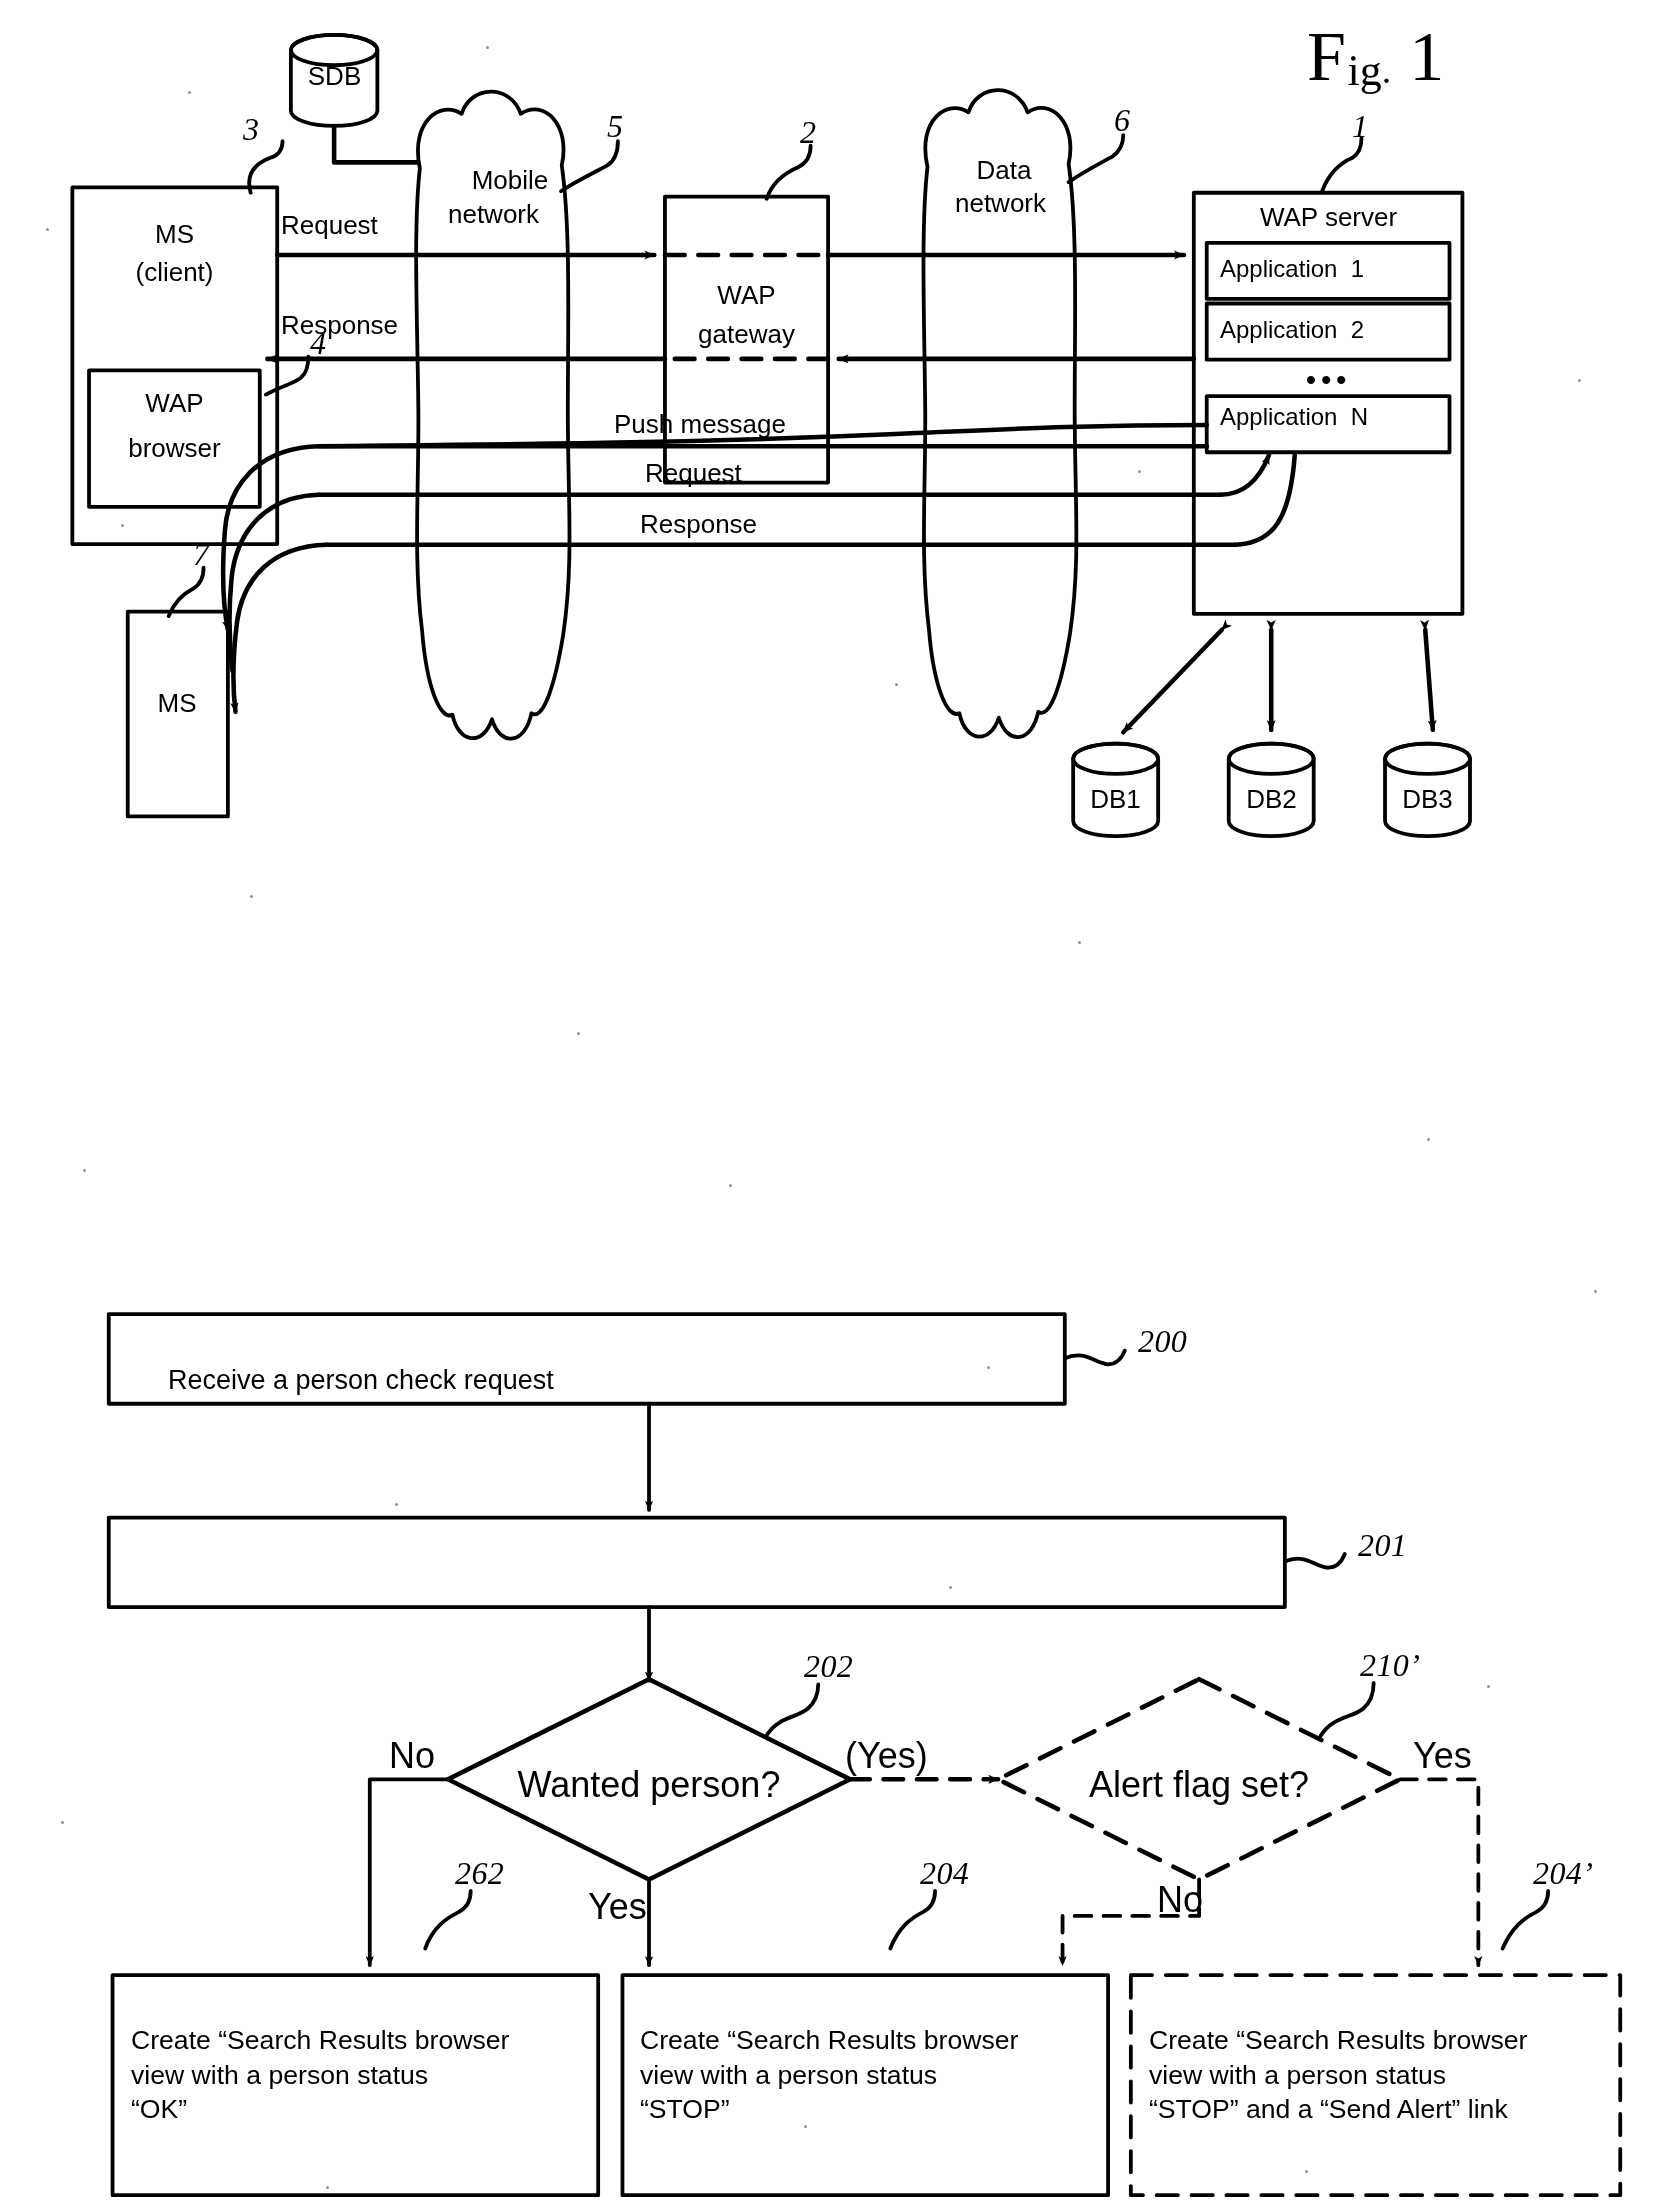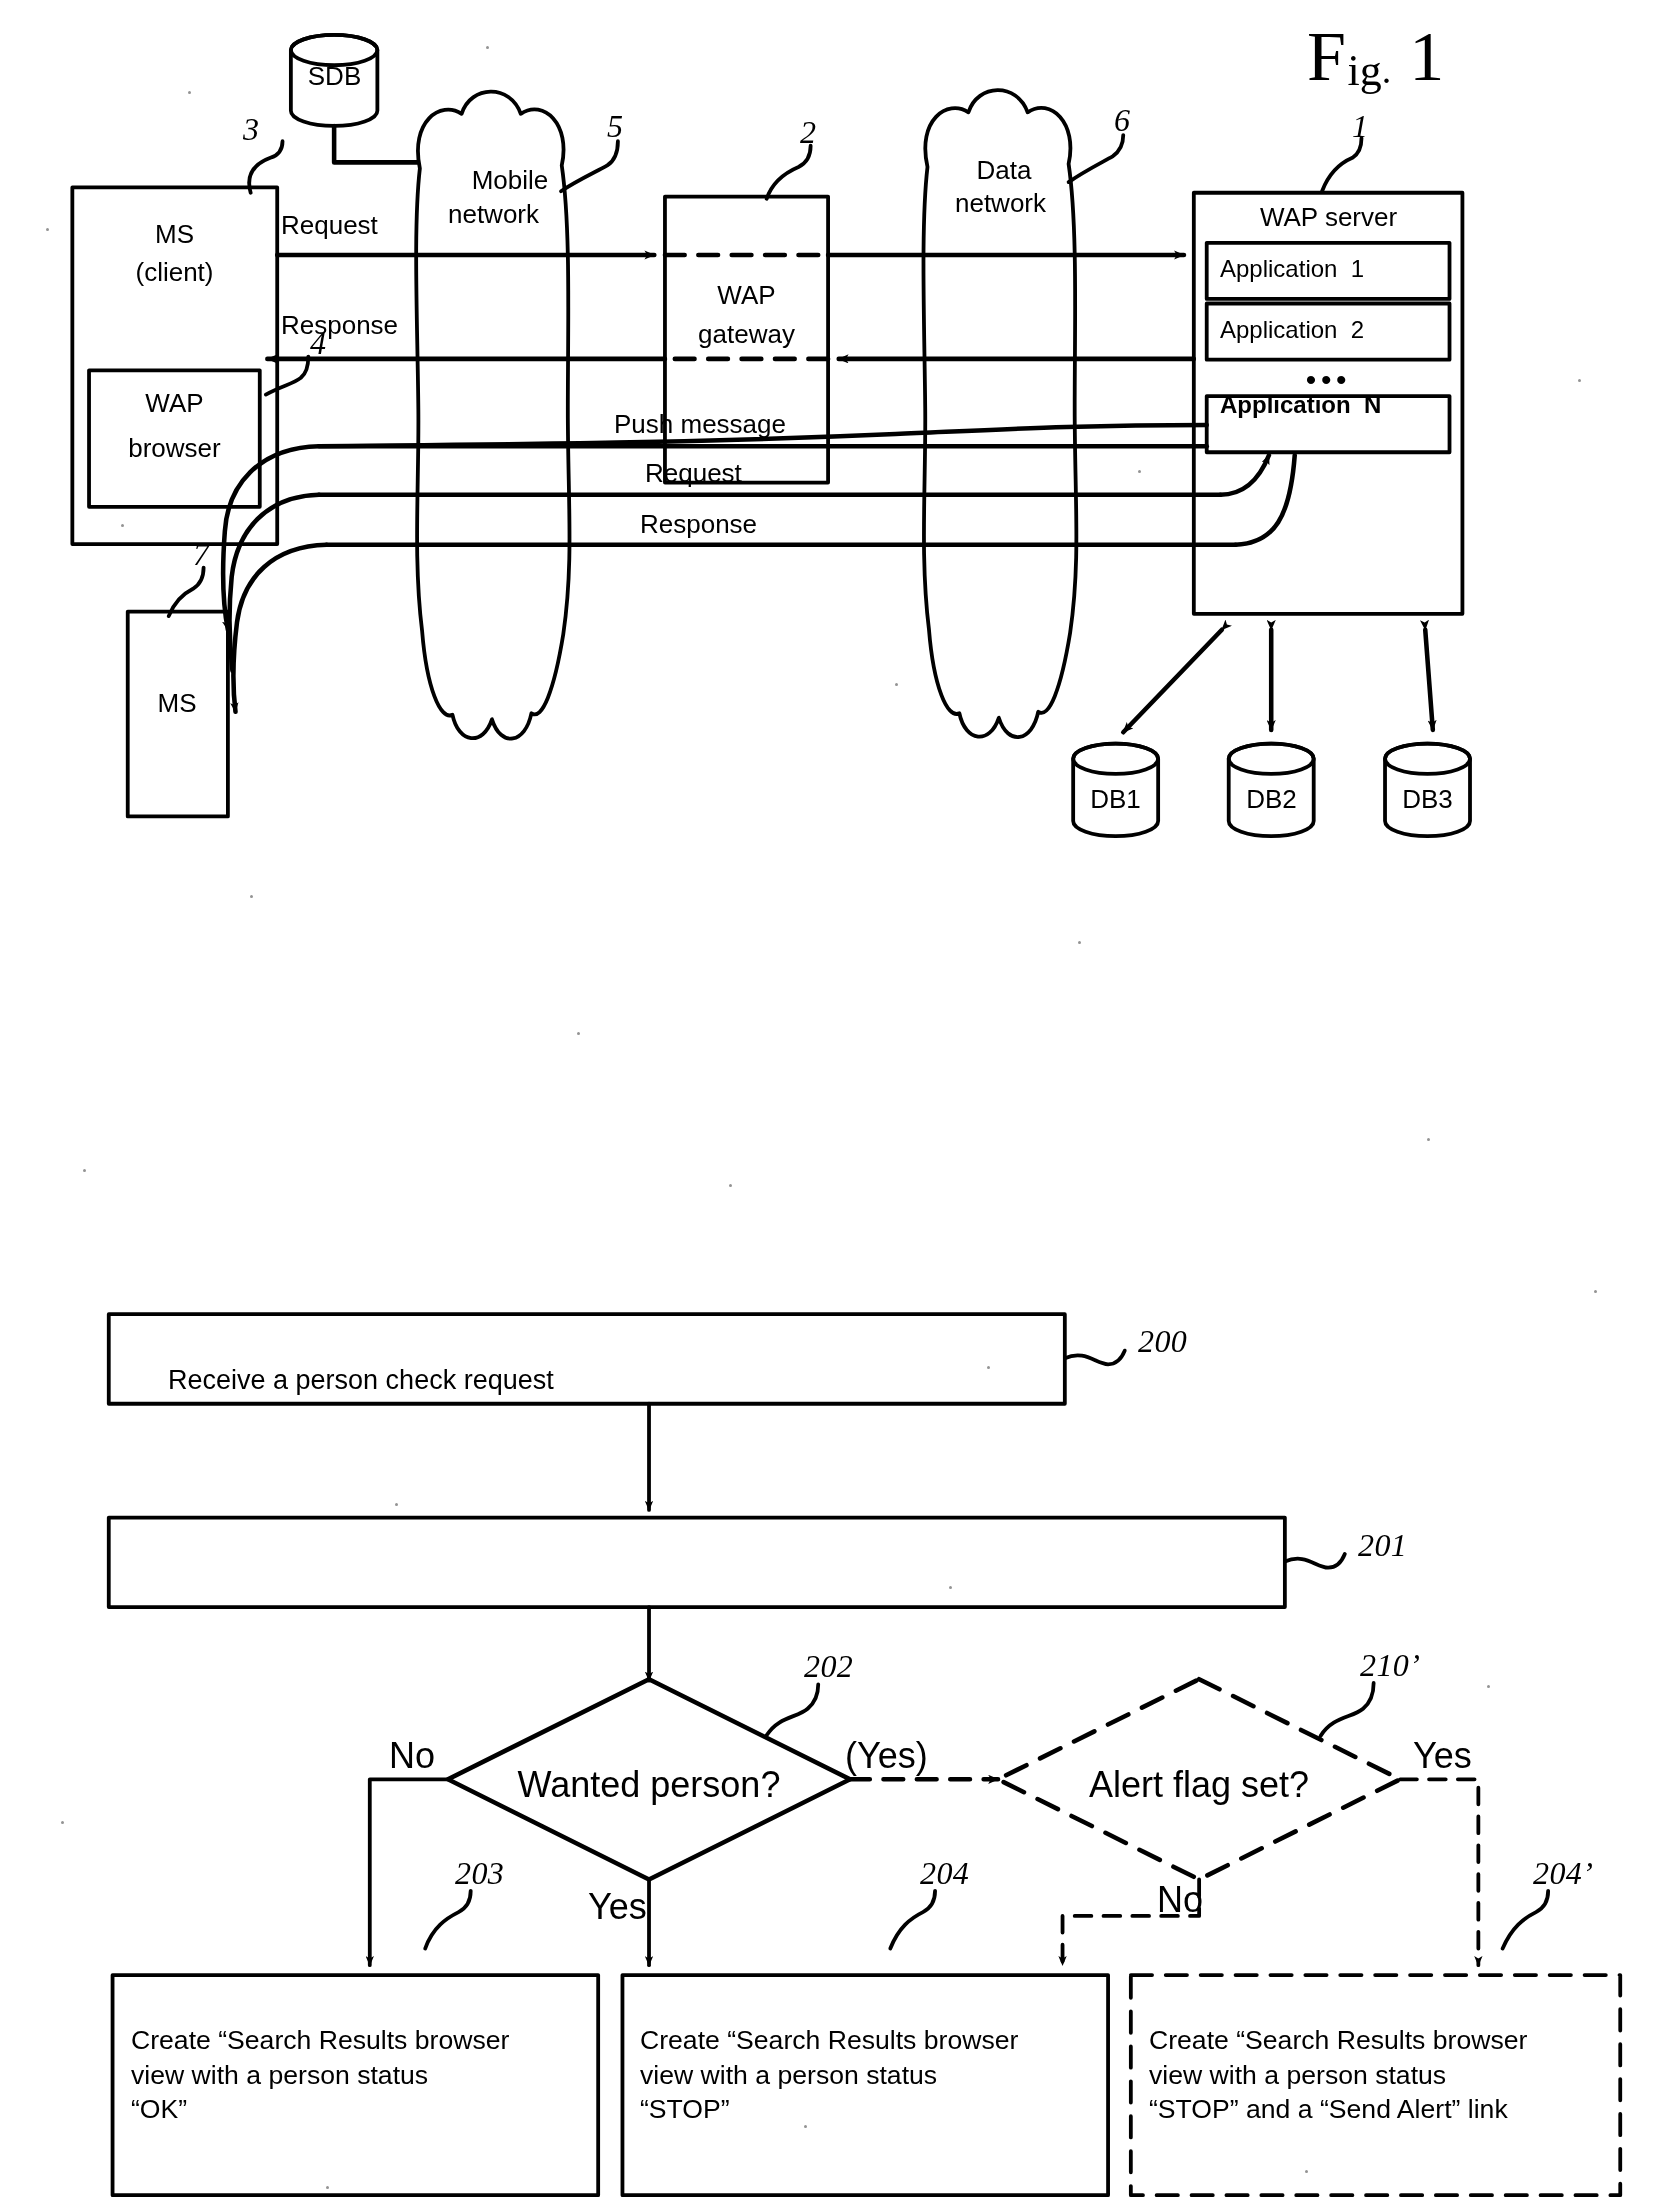--- a/index.html
+++ b/index.html
@@ -270,21 +270,21 @@
   <div class="t nodelabel c" style="left:127px; top:689px; width:100px;">MS</div>
 
   <div class="t nodelabel c" style="left:665px; top:281px; width:163px;">WAP</div>
   <div class="t nodelabel c" style="left:665px; top:320px; width:163px;">gateway</div>
 
   <div class="t nodelabel c" style="left:1194px; top:203px; width:269px;">WAP server</div>
 
   <div class="t nodelabel-sm" style="left:1220px; top:256px;">Application  1</div>
   <div class="t nodelabel-sm" style="left:1220px; top:317px;">Application  2</div>
   <div class="t c" style="left:1207px; top:363px; width:243px; font-size:30px; letter-spacing:4.6px;">•••</div>
-  <div class="t nodelabel-sm" style="left:1220px; top:392px;font-weight:bold;">Application  N</div>
+  <div class="t nodelabel-sm" style="left:1220px; top:404px;">Application  N</div>
 
   <div class="t nodelabel c" style="left:1073px; top:785px; width:85px;">DB1</div>
   <div class="t nodelabel c" style="left:1229px; top:785px; width:85px;">DB2</div>
   <div class="t nodelabel c" style="left:1385px; top:785px; width:85px;">DB3</div>
 
   <div class="t flowlabel" style="left:281px; top:211px;">Request</div>
   <div class="t flowlabel" style="left:281px; top:311px;">Response</div>
   <div class="t flowlabel" style="left:614px; top:410px;">Push message</div>
   <div class="t flowlabel" style="left:645px; top:459px;">Request</div>
   <div class="t flowlabel" style="left:640px; top:510px;">Response</div>
@@ -318,21 +318,21 @@
 view with a person status
 “STOP”</div>
   <div class="boxtext" style="left:1149px; top:2003px; width:467px;">Create “Search Results browser
 view with a person status
 “STOP” and a “Send Alert” link</div>
 
   <div class="ref" style="left:1138px; top:1323px;">200</div>
   <div class="ref" style="left:1358px; top:1527px;">201</div>
   <div class="ref" style="left:804px; top:1648px;">202</div>
   <div class="ref" style="left:1360px; top:1647px;">210’</div>
-  <div class="ref" style="left:455px; top:1855px;">203</div>
+  <div class="ref" style="left:455px; top:1855px;">262</div>
   <div class="ref" style="left:920px; top:1855px;">204</div>
   <div class="ref" style="left:1533px; top:1855px;">204’</div>
 
   <div>
     <span class="speck" style="left:46px;  top:228px;"></span>
     <span class="speck" style="left:188px; top:91px;"></span>
     <span class="speck" style="left:486px; top:46px;"></span>
     <span class="speck" style="left:895px;top:683px;"></span>
     <span class="speck" style="left:1138px;top:470px;"></span>
     <span class="speck" style="left:1578px;top:379px;"></span>

